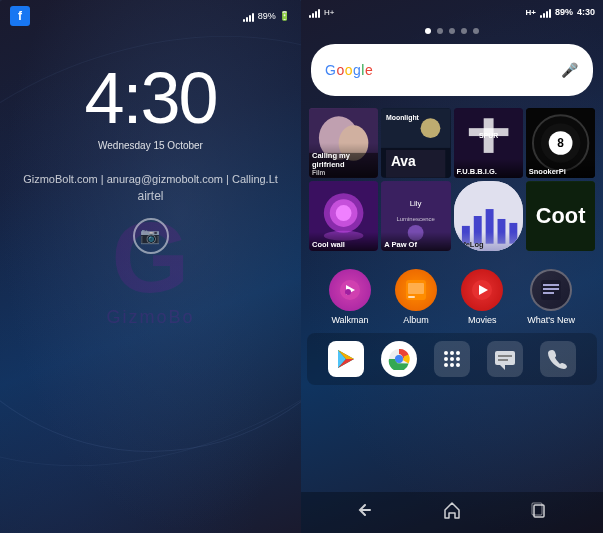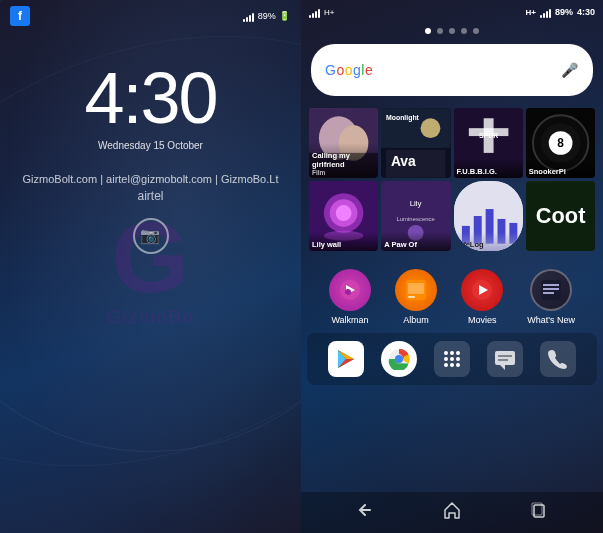--- a/index.html
+++ b/index.html
@@ -472,21 +472,21 @@
   <div class="gizmobolt-watermark">
     <div class="gizmobolt-g">G</div>
     <div class="gizmobolt-text">GizmoBo</div>
   </div>
 
   <div class="lock-time-container">
     <div class="lock-time">4:30</div>
     <div class="lock-date">Wednesday 15 October</div>
   </div>
 
-  <div class="lock-notifications">GizmoBolt.com | airtel@gizmobolt.com | GizmoBo.Lt</div>
+  <div class="lock-notifications">GizmoBolt.com | anurag@gizmobolt.com | Calling.Lt</div>
 
 
   <div class="lock-carrier">airtel</div>
 
   <div class="lock-camera">📷</div>
 </div>
 
 <div class="home-screen">
   <div class="home-bg"></div>
 
@@ -586,21 +586,21 @@
 
     <div class="app-tile" style="background:#3a1560">
       <svg class="tile-art" viewBox="0 0 70 70" xmlns="http://www.w3.org/2000/svg">
         <rect width="70" height="70" fill="#3a1060"></rect>
         <circle cx="35" cy="32" r="20" fill="#c040e0" opacity="0.6"></circle>
         <circle cx="35" cy="32" r="14" fill="#e060f0" opacity="0.7"></circle>
         <circle cx="35" cy="32" r="8" fill="#f080ff"></circle>
         <ellipse cx="35" cy="55" rx="20" ry="5" fill="rgba(200,80,240,0.4)"></ellipse>
       </svg>
       <div class="tile-label-overlay">
-        <div>Lily wall</div>
+        <div>Cool wall</div>
       </div>
     </div>
 
     <div class="app-tile" style="background:#3a2060">
       <svg class="tile-art" viewBox="0 0 70 70" xmlns="http://www.w3.org/2000/svg">
         <rect width="70" height="70" fill="#3a2060"></rect>
         <text x="35" y="25" text-anchor="middle" fill="white" font-size="8">Lily</text>
         <text x="35" y="40" text-anchor="middle" fill="rgba(255,255,255,0.7)" font-size="6">Luminescence</text>
         <circle cx="35" cy="52" r="8" fill="rgba(180,120,255,0.5)"></circle>
       </svg>

